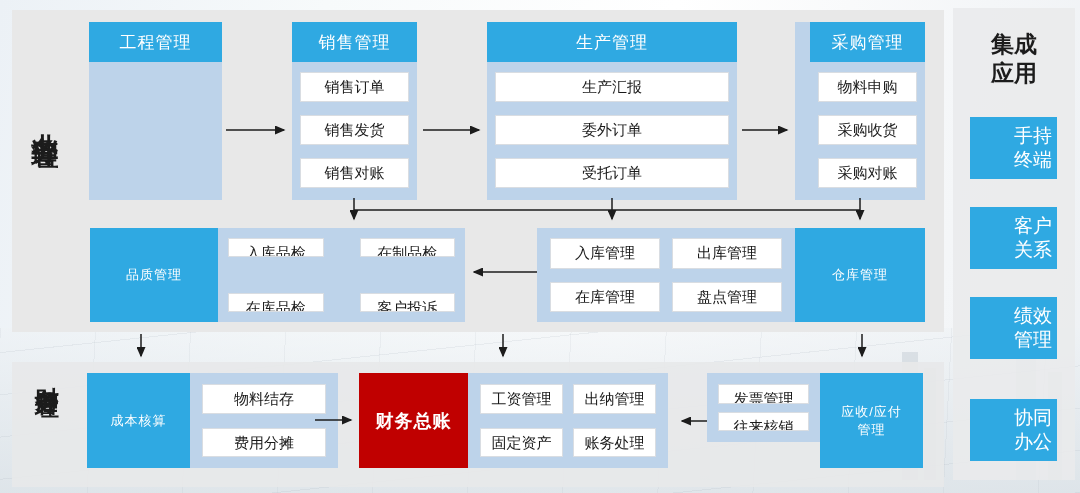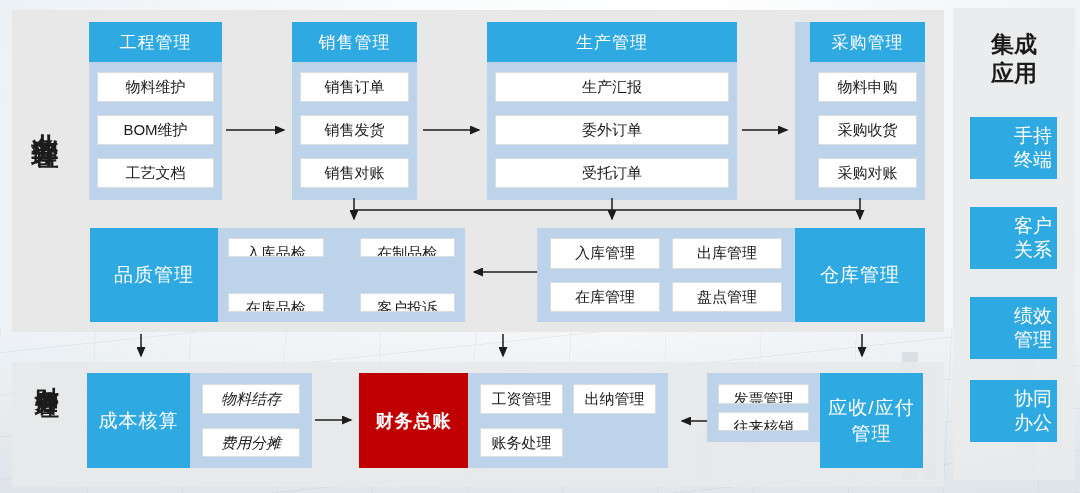--- a/index.html
+++ b/index.html
@@ -59,28 +59,28 @@
     text-align:center;font-size:15px;color:#1a1a1a;white-space:nowrap;overflow:hidden;
   }
 
   
   .grid2{position:absolute;z-index:2;background:var(--container-blue);display:grid;grid-template-columns:1fr 1fr;}
   .stack{position:absolute;z-index:2;background:var(--container-blue);display:grid;grid-template-columns:1fr;}
   .quality-items{left:218px;top:228px;width:247px;height:94px;padding:10px;column-gap:10px;row-gap:13px;gap:36px;}
   .wh-items{left:537px;top:228px;width:258px;height:94px;padding:10px 13px;column-gap:12px;row-gap:13px;}
   .cashier-items{left:468px;top:373px;width:200px;height:95px;padding:11px 12px;column-gap:10px;row-gap:14px;}
   .invoice-items{left:707px;top:373px;width:113px;height:69px;padding:11px;row-gap:14px;gap:8px;}
-  .cost-items{left:190px;top:373px;width:122px;height:95px;padding:11px 12px;row-gap:14px;font-style:italic;}
+  .cost-items{left:190px;top:373px;width:148px;height:95px;padding:11px 12px;row-gap:14px;}
   .grid2 .wbox,.stack .wbox{height:100%;line-height:27px;}
 
   
   .bigblue{
     position:absolute;z-index:2;background:var(--accent-blue);color:#fff;
     display:flex;align-items:center;justify-content:center;text-align:center;
-    font-size:19px;line-height:1.35;letter-spacing:1px;
+    font-size:13px;line-height:1.35;letter-spacing:1px;
   }
   .quality-box{left:90px;top:228px;width:128px;height:94px;}
   .warehouse-box{left:795px;top:228px;width:130px;height:94px;}
   .cost-box{left:87px;top:373px;width:103px;height:95px;}
   .arap-box{left:820px;top:373px;width:103px;height:95px;}
   .redbox{
     position:absolute;z-index:2;background:var(--ledger-red);color:#fff;font-weight:700;
     display:flex;align-items:center;justify-content:center;font-size:18px;letter-spacing:1px;
     left:359px;top:373px;width:109px;height:95px;
   }
@@ -88,21 +88,21 @@
   
   .sidebar-title{
     position:absolute;z-index:3;left:953px;top:30px;width:122px;text-align:center;
     font-size:23px;font-weight:700;line-height:29px;color:#1c1c1c;
   }
   .sbox{
     position:absolute;z-index:2;left:970px;width:87px;height:62px;background:var(--accent-blue);
     color:#fff;display:flex;align-items:center;justify-content:center;text-align:center;
     font-size:19px;line-height:24px;padding-left:39px;
   }
-  .sbox1{top:117px;} .sbox2{top:207px;} .sbox3{top:297px;} .sbox4{top:380px;}
+  .sbox1{top:117px;} .sbox2{top:207px;} .sbox3{top:297px;} .sbox4{top:399px;}
 
   
   svg.arrows{position:absolute;left:0;top:0;z-index:4;pointer-events:none;}
 </style>
 </head>
 <body>
 
 <div class="stage">
 
   <div class="skyline"></div>
@@ -114,25 +114,20 @@
 
   <div class="panel panel-business"></div>
   <div class="panel panel-finance"></div>
   <div class="panel panel-sidebar"></div>
 
   <div class="vlabel vlabel-business">业务管理</div>
   <div class="vlabel vlabel-finance">财务管理</div>
 
   <div class="group" style="left:89px;width:133px;">
     <div class="group-header">工程管理</div>
-    <div class="gitems">
-      <div class="wbox">物料维护</div>
-      <div class="wbox">BOM维护</div>
-      <div class="wbox">工艺文档</div>
-    </div>
   </div>
 
   <div class="group" style="left:292px;width:125px;">
     <div class="group-header">销售管理</div>
     <div class="gitems">
       <div class="wbox">销售订单</div>
       <div class="wbox">销售发货</div>
       <div class="wbox">销售对账</div>
     </div>
   </div>
@@ -174,20 +169,21 @@
 
   <div class="bigblue cost-box">成本核算</div>
   <div class="stack cost-items">
     <div class="wbox">物料结存</div>
     <div class="wbox">费用分摊</div>
   </div>
   <div class="redbox">财务总账</div>
   <div class="grid2 cashier-items">
     <div class="wbox">工资管理</div>
     <div class="wbox">出纳管理</div>
+    <div class="wbox">固定资产</div>
     <div class="wbox">账务处理</div>
   </div>
   <div class="stack invoice-items">
     <div class="wbox">发票管理</div>
     <div class="wbox">往来核销</div>
   </div>
   <div class="bigblue arap-box">
     <span>
       <span>应收/应付</span><br>
       <span>管理</span>

